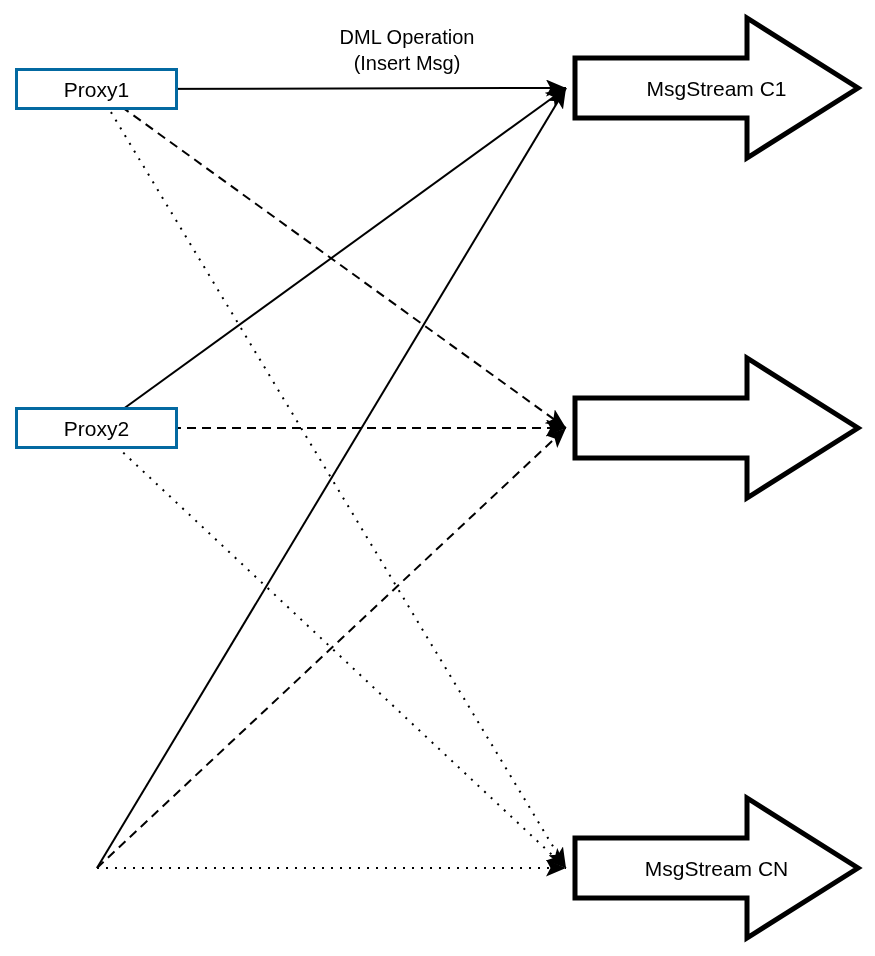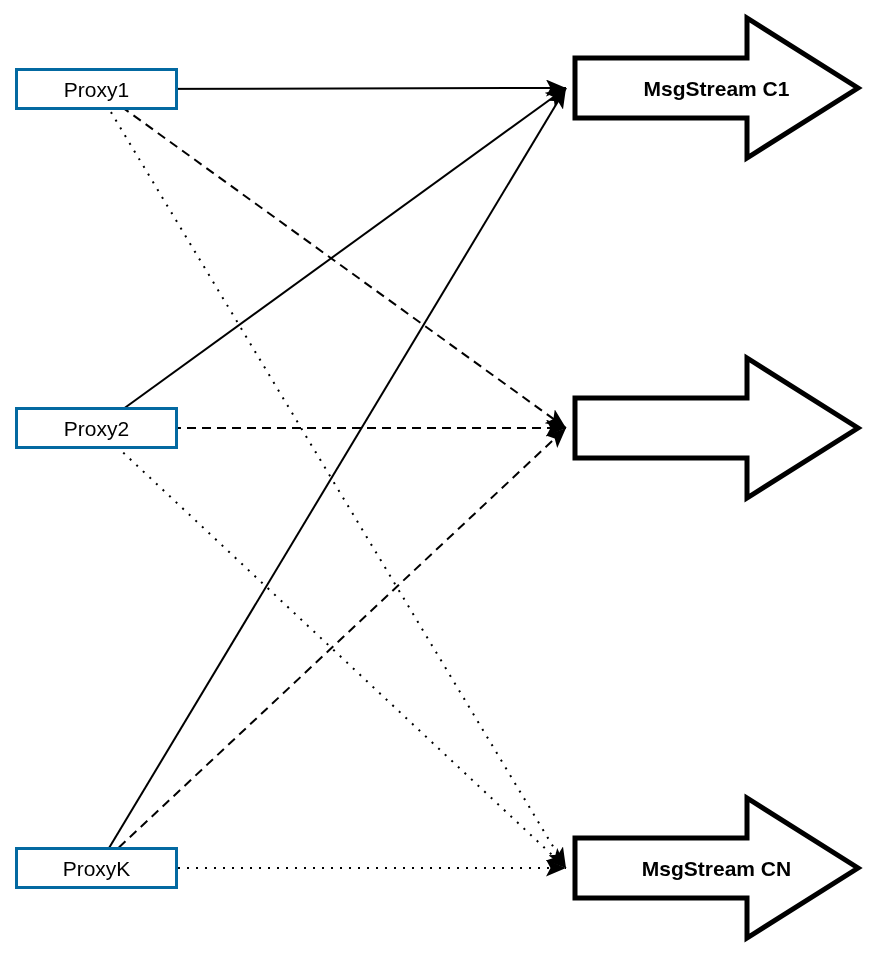--- a/index.html
+++ b/index.html
@@ -53,21 +53,20 @@
     left: 583px;
     width: 267px;
     height: 60px;
     display: flex;
     align-items: center;
     justify-content: center;
     font-size: 21px;
     line-height: 1;
     white-space: nowrap;
     pointer-events: none;
-    font-weight: bold;
   }
   .edge-annotation {
     position: absolute;
     left: 257px;
     top: 24px;
     width: 300px;
     text-align: center;
     font-size: 20px;
     line-height: 26px;
   }
@@ -94,27 +93,28 @@
 
     <line class="edge dotted" x1="97" y1="89" x2="566" y2="868" marker-end="url(#ah)"></line>
     <line class="edge dotted" x1="97" y1="428" x2="566" y2="868" marker-end="url(#ah)"></line>
     <line class="edge dotted" x1="97" y1="868" x2="566" y2="868" marker-end="url(#ah)"></line>
 
     <path class="block-arrow" d="M575,58 L747,58 L747,18 L858,88 L747,158 L747,118 L575,118 Z"></path>
     <path class="block-arrow" d="M575,398 L747,398 L747,358 L858,428 L747,498 L747,458 L575,458 Z"></path>
     <path class="block-arrow" d="M575,838 L747,838 L747,798 L858,868 L747,938 L747,898 L575,898 Z"></path>
   </svg>
 
+  <div class="edge-annotation">
+    <div>DML Operation</div>
+    <div>(Insert Msg)</div>
+  </div>
 
   <div class="proxy-box" style="top:68px">
     <span>Proxy1</span>
   </div>
   <div class="proxy-box" style="top:407px">
     <span>Proxy2</span>
-  </div>
-  <div class="proxy-box" style="top:847px">
-    <span>ProxyK</span>
   </div>
 
   <div class="stream-label" style="top:58px">MsgStream C1</div>
   <div class="stream-label" style="top:838px">MsgStream CN</div>
 
 </div>
 
 </body></html>

